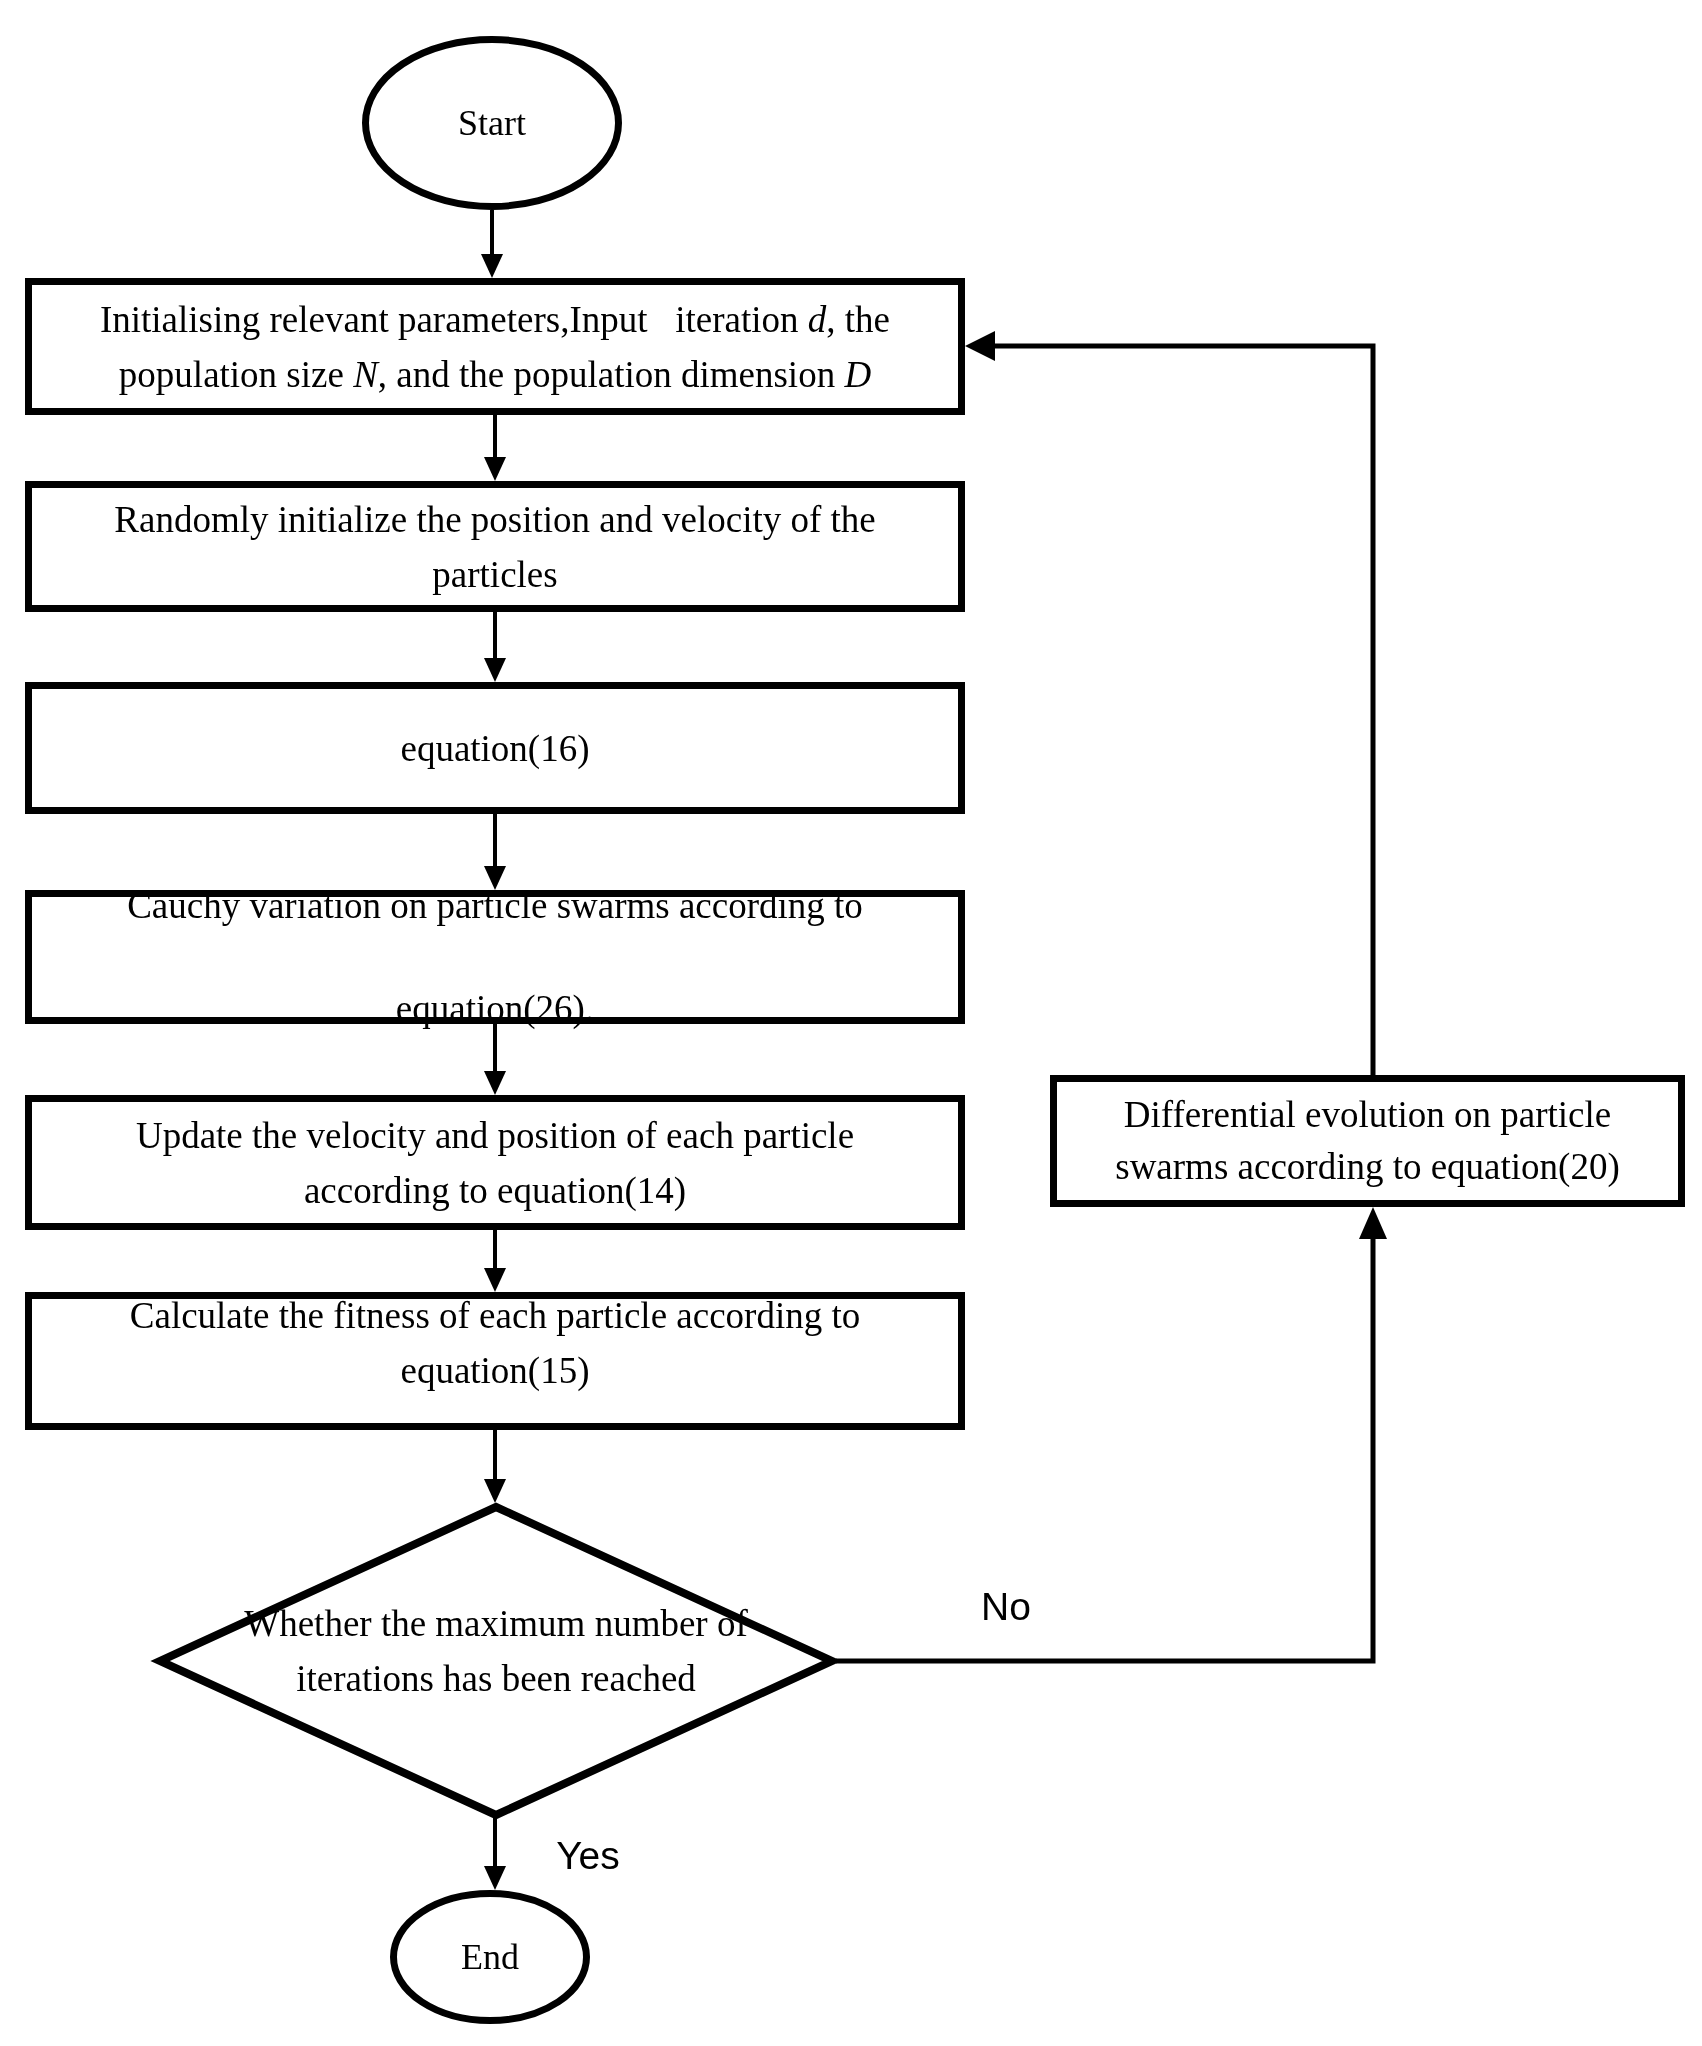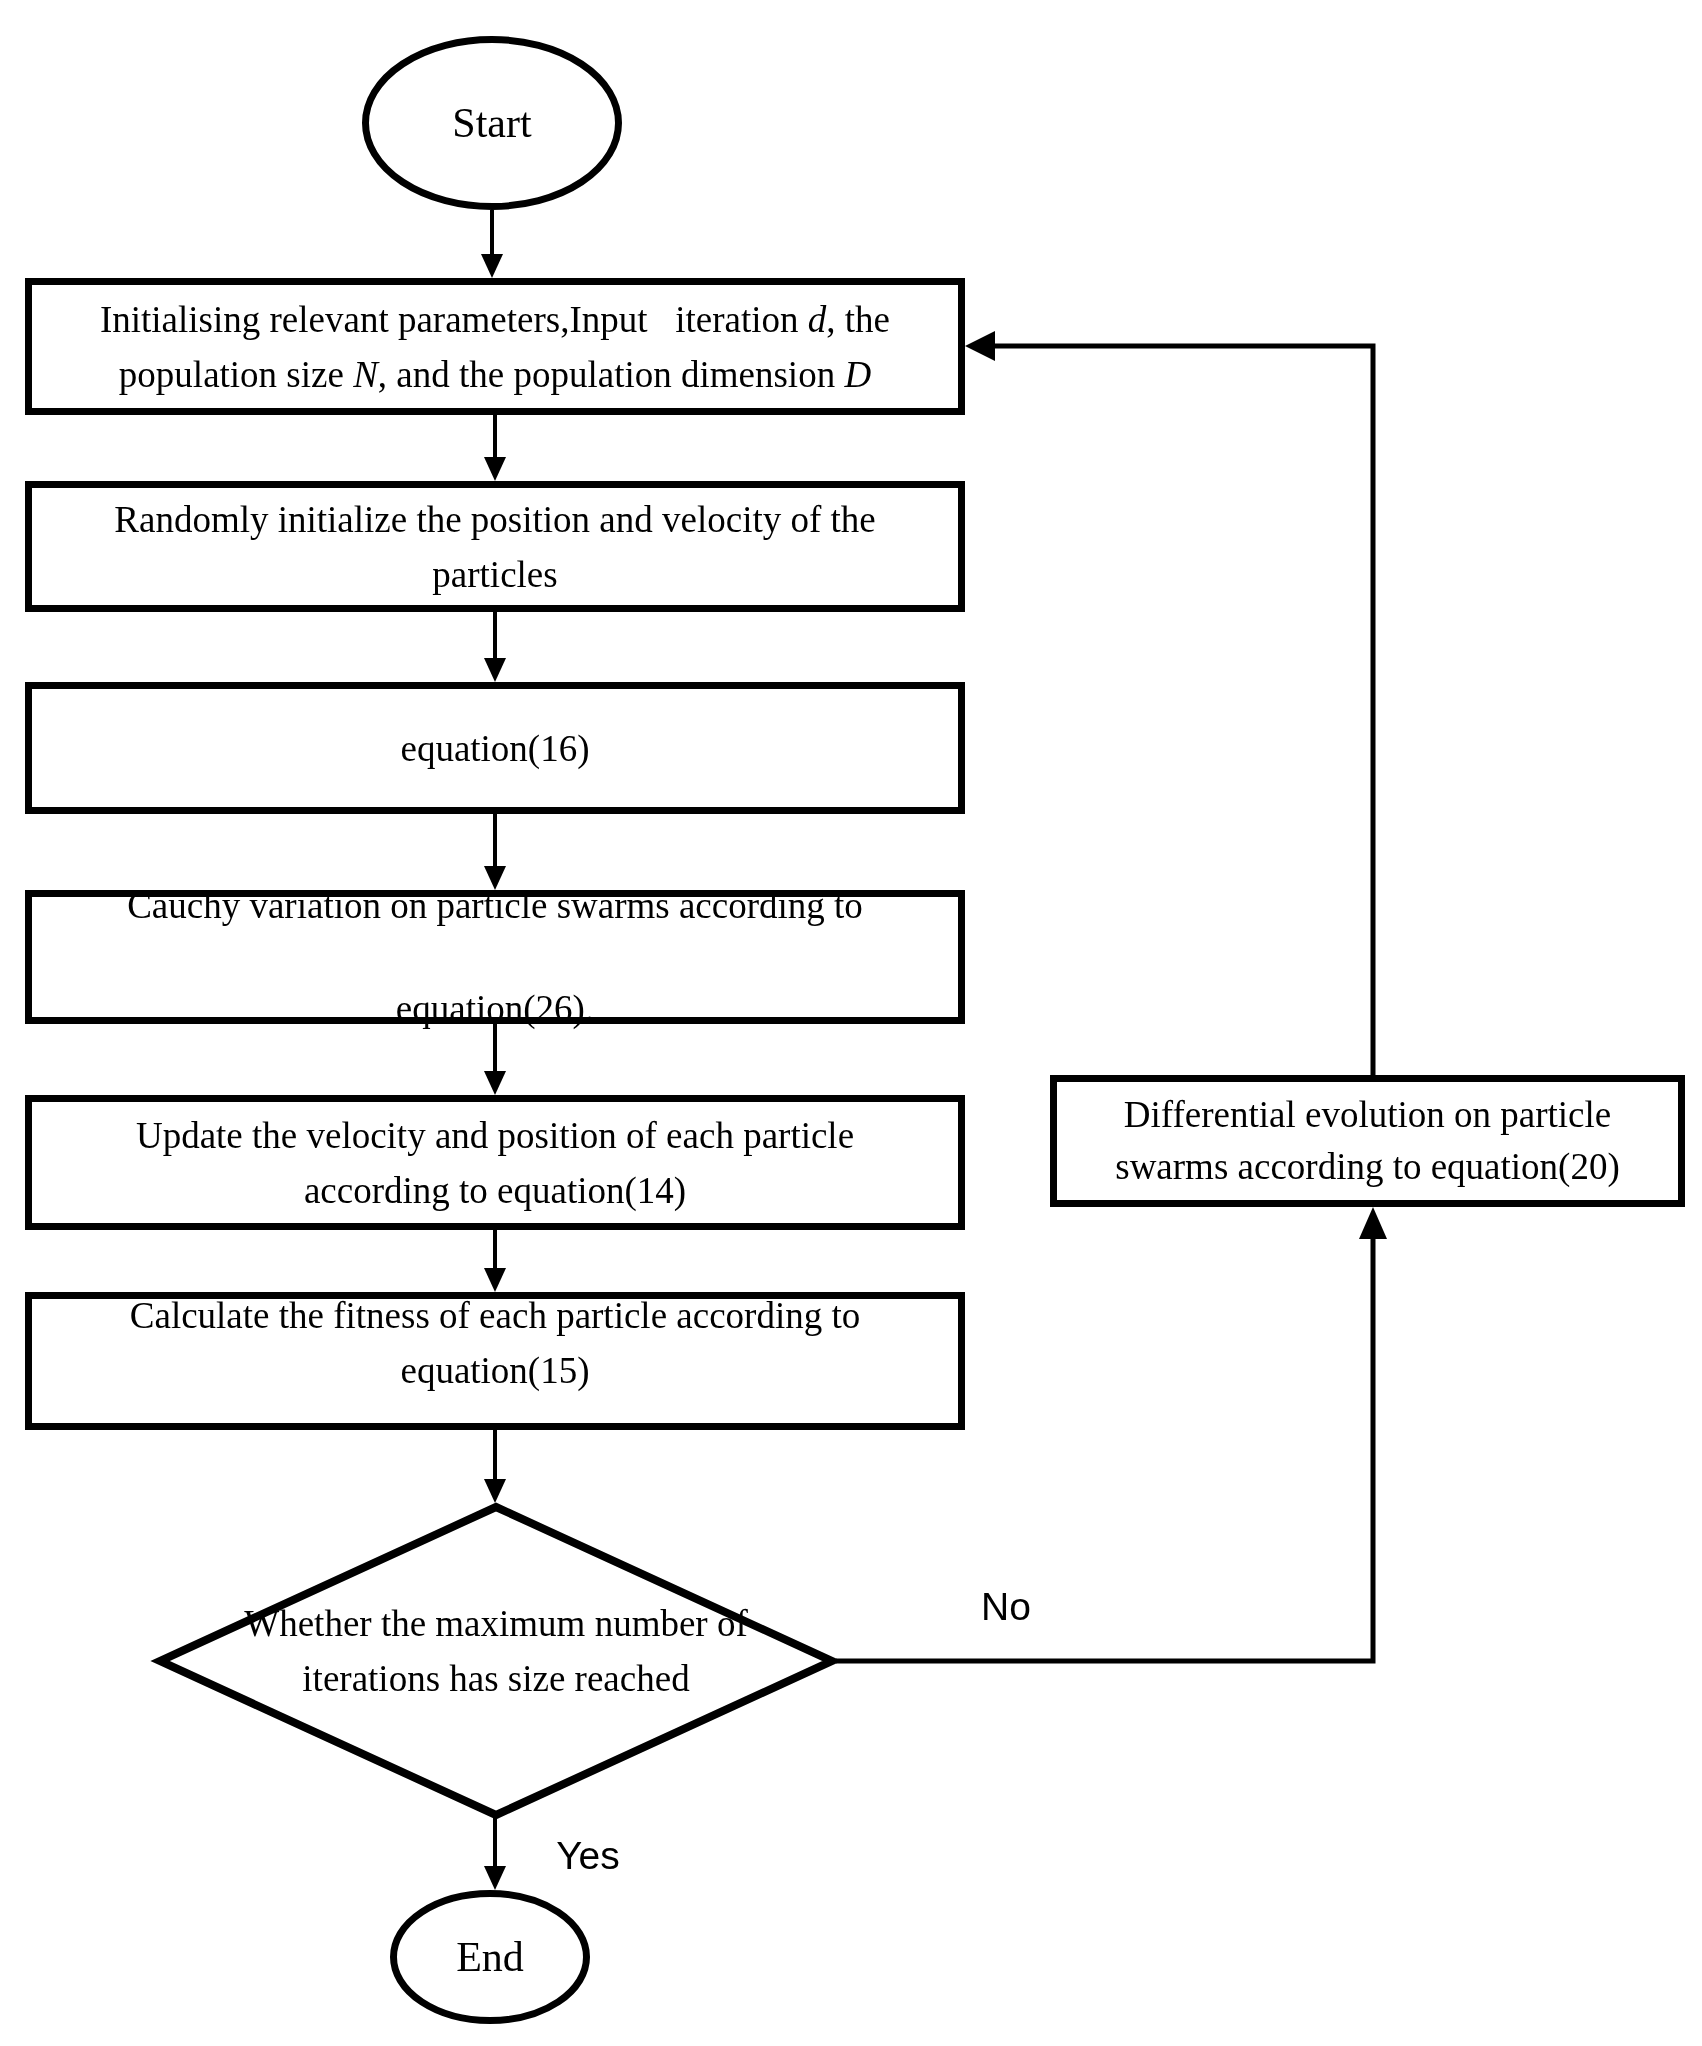--- a/index.html
+++ b/index.html
@@ -19,21 +19,21 @@
     display: flex;
     flex-direction: column;
     align-items: center;
     justify-content: center;
     font-size: 37px;
     color: #000000;
     pointer-events: none;
   }
   .node-text .line { white-space: pre; text-align: center; line-height: 55px; }
   .node-text.tight .line { line-height: 52px; }
-  .terminal { font-size: 42px; }
+  .terminal { font-size: 36px; }
   .it { font-style: italic; }
   .edge-label {
     position: absolute;
     width: 120px;
     text-align: center;
     font-family: "Liberation Sans", "DejaVu Sans", sans-serif;
     font-size: 39px;
     color: #000000;
   }
 </style>
@@ -113,21 +113,21 @@
     <div class="line">according to equation(14)</div>
   </div>
 
   <div class="node-text" style="left:25px; top:1292px; width:940px; height:101px;">
     <div class="line">Calculate the fitness of each particle according to</div>
     <div class="line">equation(15)</div>
   </div>
 
   <div class="node-text" style="left:160px; top:1507px; width:672px; height:308px; transform:translateY(-10px);">
     <div class="line">Whether the maximum number of</div>
-    <div class="line">iterations has size reached</div>
+    <div class="line">iterations has been reached</div>
   </div>
 
   <div class="node-text tight" style="left:1050px; top:1075px; width:635px; height:132px;align-items:center;">
     <div class="line">Differential evolution on particle</div>
     <div class="line">swarms according to equation(20)</div>
   </div>
 
   <div class="node-text terminal" style="left:390px; top:1890px; width:200px; height:134px;">
     <div class="line">End</div>
   </div>

